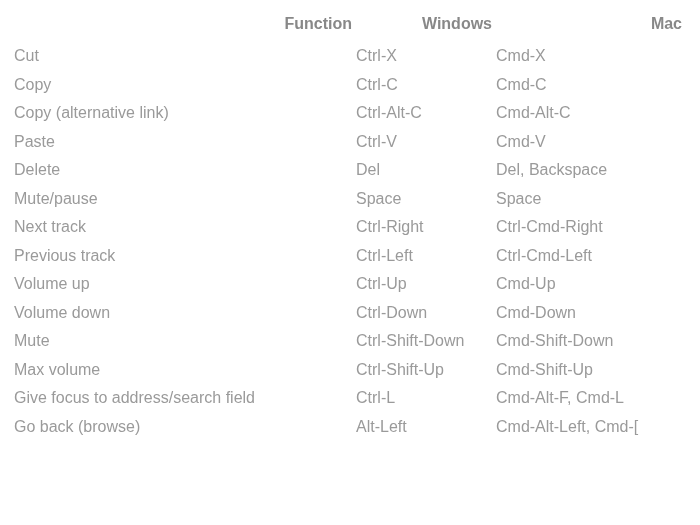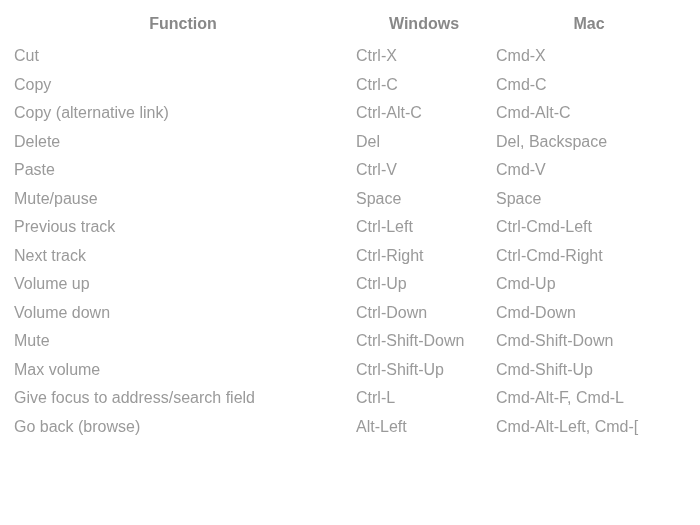--- a/index.html
+++ b/index.html
@@ -15,21 +15,21 @@
       font-size: 16px;
       color: #919191;
       line-height: 1.78;
     }
     .shortcuts-table {
       width: 100%;
       border-collapse: collapse;
       table-layout: fixed;
     }
     .shortcuts-table th {
-      text-align: center;
+      text-align: right;
       font-weight: 600;
       color: #888888;
       padding: 0 4px 4px 0;
       font-size: 16px;
     }
     .shortcuts-table td {
       padding: 0 4px 0 0;
       color: #9a9a9a;
       vertical-align: top;
       white-space: nowrap;
@@ -75,43 +75,43 @@
         <td>Copy</td>
         <td>Ctrl-C</td>
         <td>Cmd-C</td>
       </tr>
       <tr>
         <td>Copy (alternative link)</td>
         <td>Ctrl-Alt-C</td>
         <td>Cmd-Alt-C</td>
       </tr>
       <tr>
+        <td>Paste</td>
+        <td>Ctrl-V</td>
+        <td>Cmd-V</td>
+      </tr>
+      <tr>
         <td>Delete</td>
         <td>Del</td>
         <td>Del, Backspace</td>
-      </tr>
-      <tr>
-        <td>Paste</td>
-        <td>Ctrl-V</td>
-        <td>Cmd-V</td>
       </tr>
       <tr>
         <td>Mute/pause</td>
         <td>Space</td>
         <td>Space</td>
       </tr>
       <tr>
+        <td>Next track</td>
+        <td>Ctrl-Right</td>
+        <td>Ctrl-Cmd-Right</td>
+      </tr>
+      <tr>
         <td>Previous track</td>
         <td>Ctrl-Left</td>
         <td>Ctrl-Cmd-Left</td>
-      </tr>
-      <tr>
-        <td>Next track</td>
-        <td>Ctrl-Right</td>
-        <td>Ctrl-Cmd-Right</td>
       </tr>
       <tr>
         <td>Volume up</td>
         <td>Ctrl-Up</td>
         <td>Cmd-Up</td>
       </tr>
       <tr>
         <td>Volume down</td>
         <td>Ctrl-Down</td>
         <td>Cmd-Down</td>

